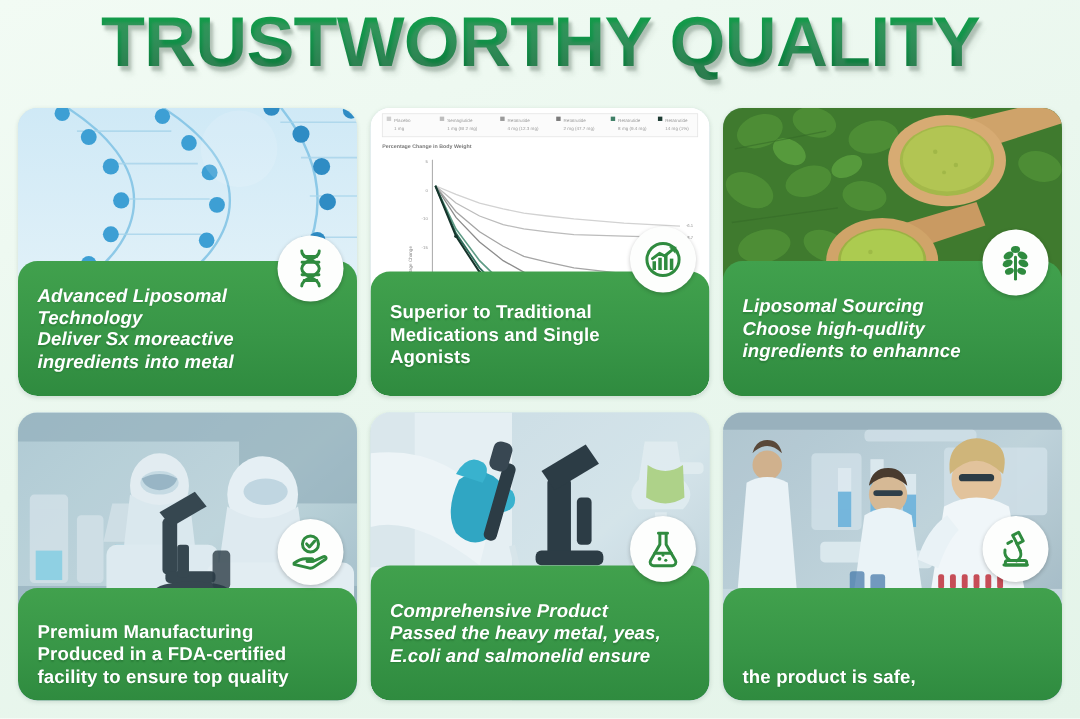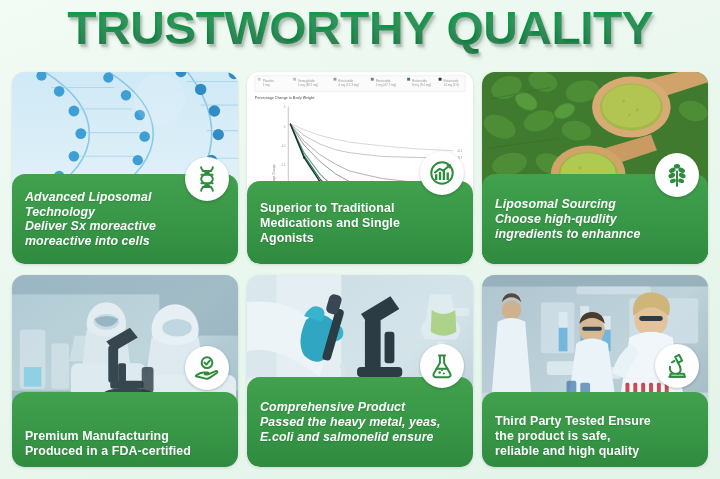--- a/index.html
+++ b/index.html
@@ -192,21 +192,21 @@
         <path class="st" d="M7 2c0 5 10 5 10 10S7 17 7 22"></path>
         <path class="st" d="M17 2c0 5-10 5-10 10s10 5 10 10"></path>
         <path class="st" d="M8.4 5.2h7.2M7.2 8.4h9.6M7.2 15.6h9.6M8.4 18.8h7.2"></path>
       </svg>
     </div>
 
     <div class="band tall">
       <div class="band-line">Advanced Liposomal</div>
       <div class="band-line">Technology</div>
       <div class="band-line">Deliver Sx moreactive</div>
-      <div class="band-line">moreactive into cells</div>
+      <div class="band-line">ingredients into metal</div>
     </div>
   </div>
 
   <div class="card">
     <div class="photo">
       <div class="chart-bg"></div>
       <svg class="chart-svg" viewBox="0 0 230 200" preserveAspectRatio="none">
         <rect width="230" height="200" fill="#ffffff"></rect>
 
         <rect x="8" y="4" width="214" height="16" fill="#fbfbfb" stroke="#e2e2e2" stroke-width="0.5"></rect>
@@ -454,20 +454,21 @@
         <circle class="st" cx="12" cy="7.4" r="4.6"></circle>
         <path class="st" d="M9.8 7.4l1.6 1.7 3-3.4"></path>
         <path class="st" d="M2.6 18.4c2.6-2 4.4-2.6 6.6-2.6h3.4c1 0 1 1.5 0 1.5h-2.5"></path>
         <path class="st" d="M10.1 17.3h3.4l6-2.6c1.1-.5 1.9.9.9 1.6l-6.3 4.2c-1 .7-2 .9-3.2.6l-8.3-2"></path>
       </svg>
     </div>
 
     <div class="band short">
       <div class="band-line">Premium Manufacturing</div>
       <div class="band-line">Produced in a FDA-certified</div>
+      <div class="band-line">facility to ensure top quality</div>
     </div>
   </div>
 
   <div class="card">
     <div class="photo">
       <svg viewBox="0 0 230 200" preserveAspectRatio="xMidYMid slice">
         <defs>
           <linearGradient id="labBg5" x1="0" y1="0" x2="1" y2="1">
             <stop offset="0%" stop-color="#cfe0e6"></stop>
               <stop offset="55%" stop-color="#dce9ed"></stop>
@@ -606,19 +607,17 @@
         <path class="st" d="M12.6 8.6l2.2 4.4"></path>
         <path class="st" d="M8.6 18.2c-2-1.2-3-3.4-2.6-5.6"></path>
         <path class="st" d="M14.6 13c1 2.2.2 4.6-2 5.8"></path>
         <path class="st" d="M5.4 21.2h13.4"></path>
         <path class="st" d="M7.4 18.6h9.8c.7 0 1.2.5 1.2 1.2v1.4H6.2v-1.4c0-.7.5-1.2 1.2-1.2z"></path>
         <path class="st" d="M9.8 7.6l-2.2 1.2"></path>
       </svg>
     </div>
 
     <div class="band short">
-      <div class="band-line">Third Party Tested Ensure</div>
       <div class="band-line">the product is safe,</div>
-      <div class="band-line">reliable and high quality</div>
     </div>
   </div>
 
 </div>
 
 </body></html>

